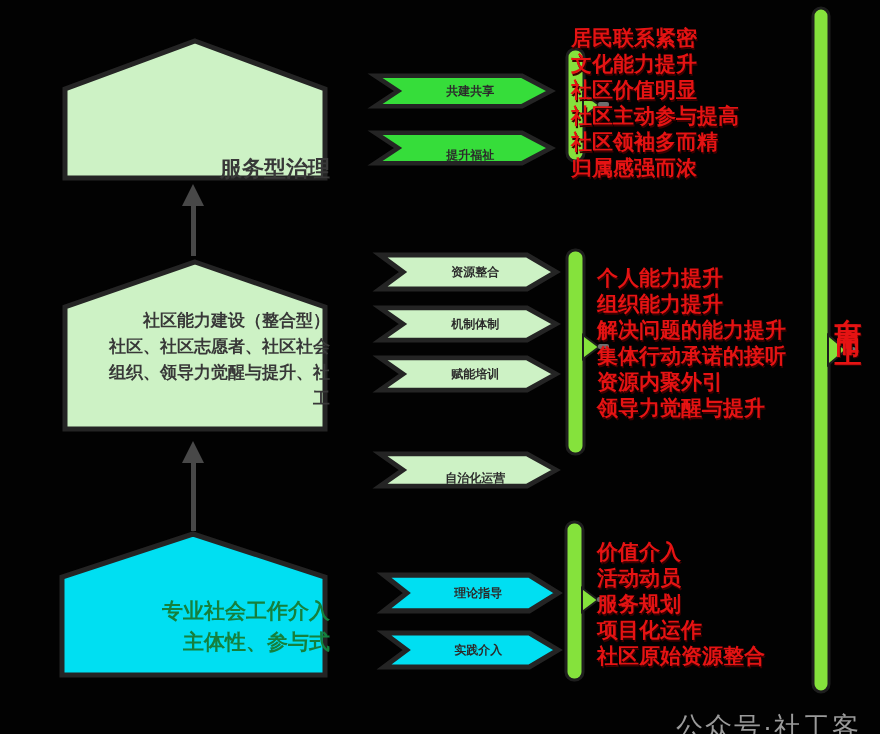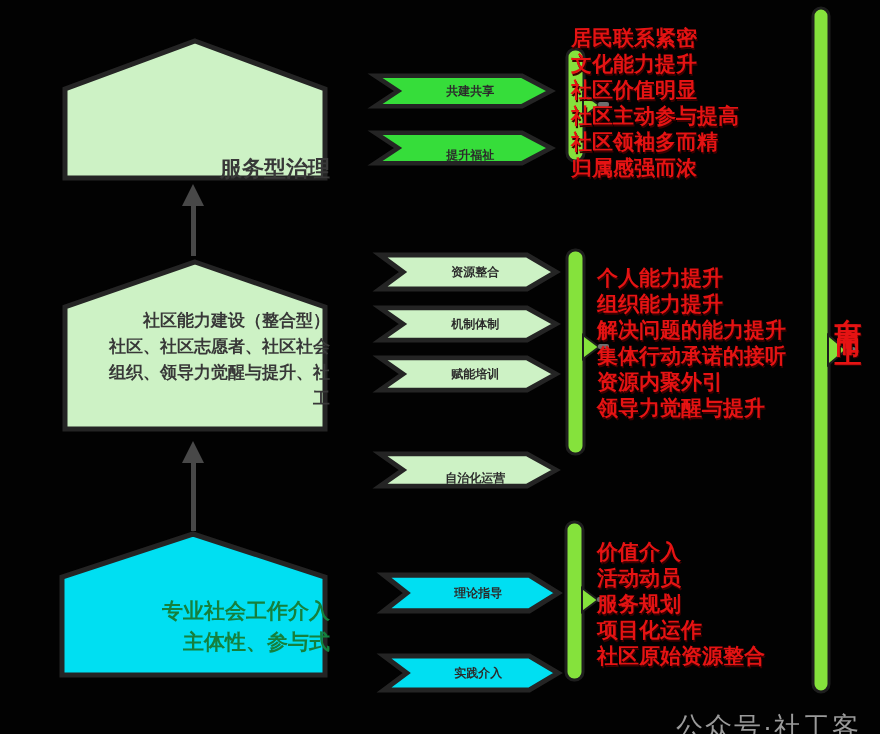--- a/index.html
+++ b/index.html
@@ -143,21 +143,21 @@
     </svg>
     <div class="chev-label">自治化运营</div>
   </div>
 
   <div class="chev" style="left:381px; top:536px; width:180px; height:42px;margin-top:36px;">
     <svg width="180" height="42" viewBox="0 0 182 40" preserveAspectRatio="none">
       <polygon class="fill-cyan" stroke-width="5" points="3,3 150,3 179,20 150,37 3,37 26,20"></polygon>
     </svg>
     <div class="chev-label">理论指导</div>
   </div>
-  <div class="chev" style="left:381px; top:630px; width:180px; height:40px;margin-top:23px;">
+  <div class="chev" style="left:381px; top:630px; width:180px; height:40px;">
     <svg width="180" height="40" viewBox="0 0 182 40" preserveAspectRatio="none">
       <polygon class="fill-cyan" stroke-width="5" points="3,3 150,3 179,20 150,37 3,37 26,20"></polygon>
     </svg>
     <div class="chev-label">实践介入</div>
   </div>
 
   <svg class="abs" style="left:564px; top:46px;" width="48" height="118" viewBox="0 0 48 118">
     <rect class="brace-bar" x="3" y="3" width="17" height="112" rx="8"></rect>
     <polygon class="brace-tip" points="19,47 35,59 19,71"></polygon>
     <rect class="brace-dash" x="34" y="56" width="11" height="5" rx="2"></rect>

